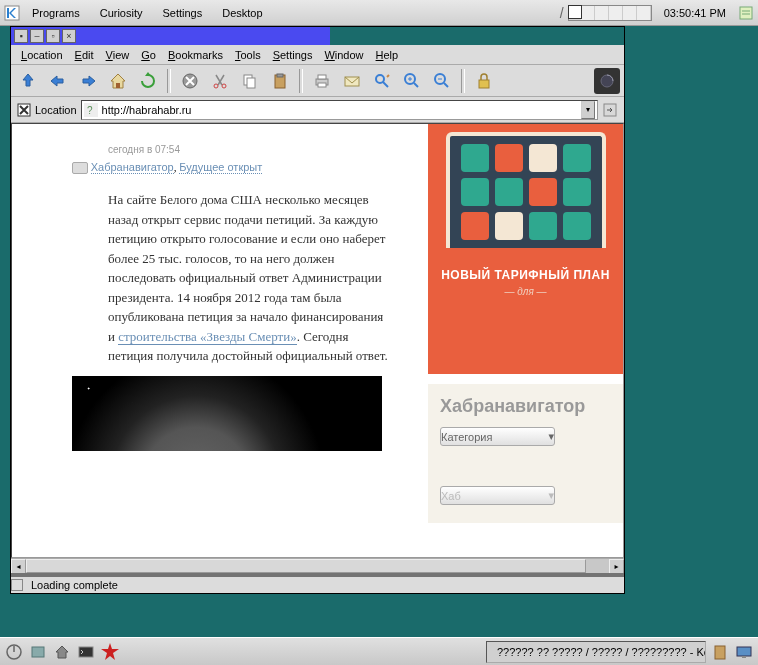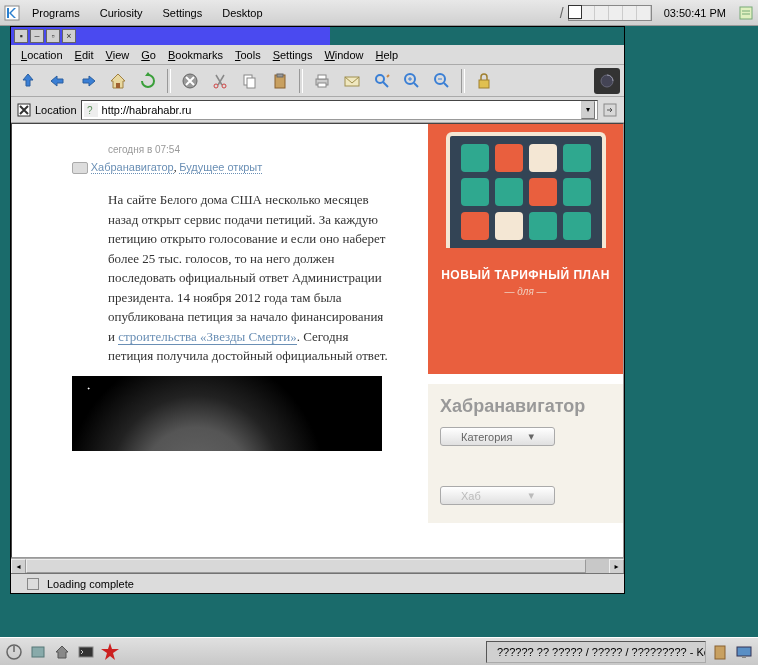--- a/index.html
+++ b/index.html
@@ -206,21 +206,21 @@
   padding: 12px;
   font-family: Arial, sans-serif;
 }
 .nav-title { font-size: 18px; color: #999; font-weight: bold; margin-bottom: 10px; white-space: nowrap; }
 .nav-select {
   display: block;
   width: 115px;
   margin-bottom: 6px;
   border: 1px solid #aaa;
   border-radius: 3px;
-  padding: 2px 20px;
+  padding: 2px 0;
   background: linear-gradient(#fff, #e0e0e0);
   font-size: 11px;
   color: #666;
   display: flex;
   justify-content: space-between;
   align-items: center;
 }
 .nav-select.disabled { color: #bbb; margin-top: 40px; }
 
 .scrollbar-h {
@@ -229,24 +229,24 @@
   border-top: 1px solid #aaa;
   display: flex;
 }
 .sb-btn { width: 15px; height: 15px; background: #d0d0d0; border: 1px outset #eee; display: flex; align-items: center; justify-content: center; font-size: 8px; }
 .sb-track { flex: 1; background: #c8c8c8; position: relative; }
 .sb-thumb { position: absolute; left: 0; width: 96%; height: 100%; background: #d8d8d8; border: 1px outset #eee; }
 
 .statusbar {
   height: 20px;
   background: #dcdcdc;
-  border-top: 1px solid #737373;
-  display: flex;
-  align-items: center;
-  padding: 0 16px;
+  border-top: 4px solid #737373;
+  display: flex;
+  align-items: center;
+  padding: 0 0;
   font-size: 11px;
 }
 .status-icon { width: 12px; height: 12px; border: 1px solid #888; margin-right: 8px; }
 
 .taskbar {
   position: absolute;
   bottom: 0;
   left: 0;
   right: 0;
   height: 28px;

